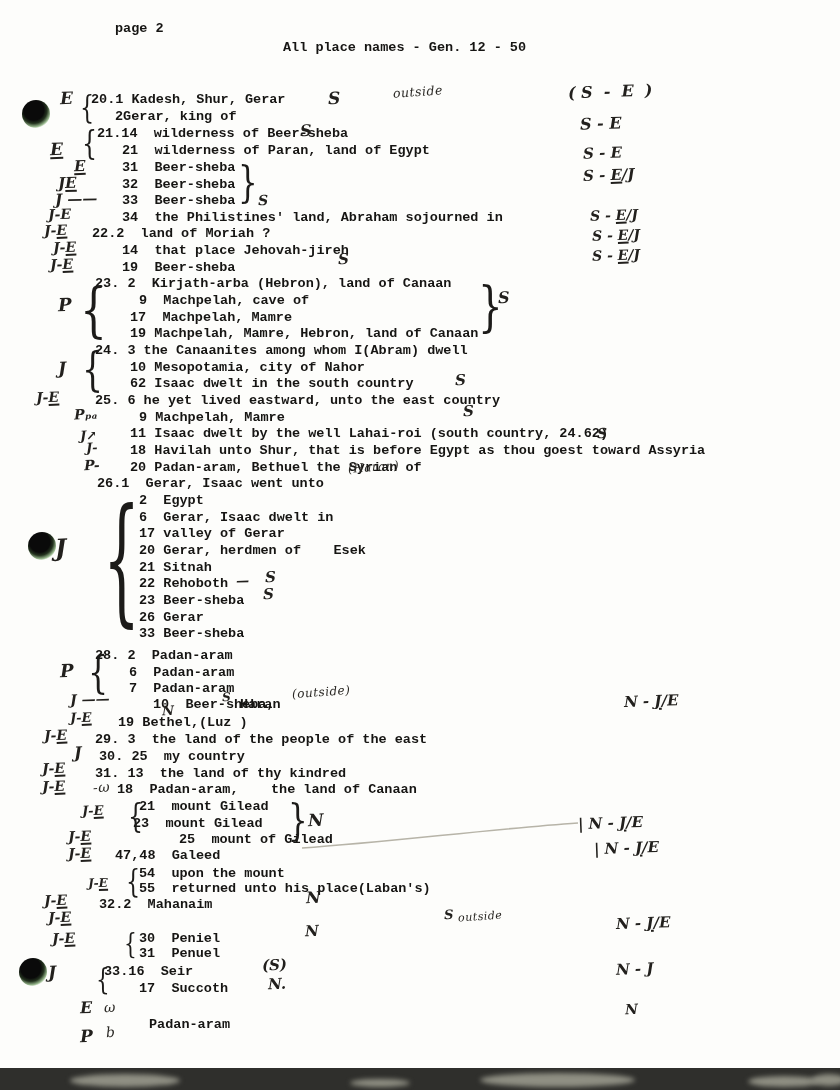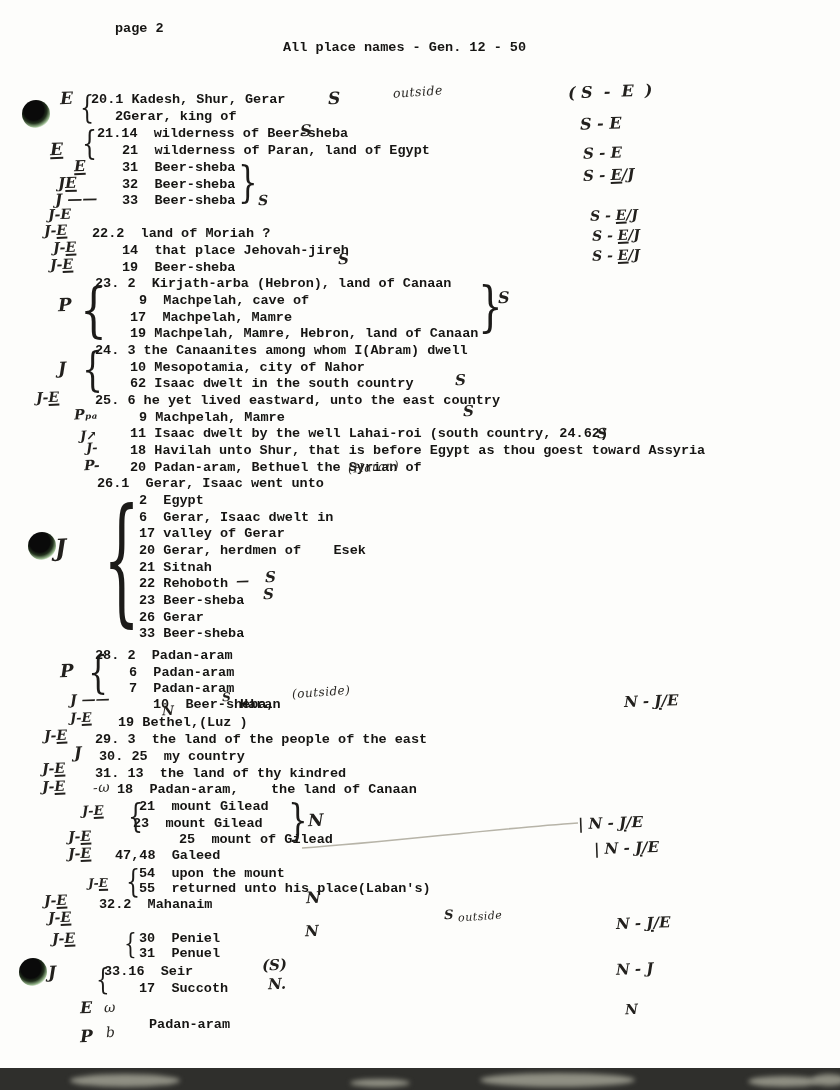--- a/index.html
+++ b/index.html
@@ -34,20 +34,21 @@
   <svg class="pencil" style="left:300px;top:812px;" width="290" height="45">
     <path d="M2,36 C 90,30 190,17 278,11" stroke="#b7b4a8" stroke-width="1.6" fill="none"></path>
   </svg>
 <span class="typed" style="left: 91px; top: 93px;">20.1 Kadesh, Shur, Gerar</span>
     <span class="typed" style="left: 115px; top: 110px;">2Gerar, king of</span>
     <span class="typed" style="left: 97px; top: 127px;">21.14  wilderness of Beer-sheba</span>
     <span class="typed" style="left: 122px; top: 144px;">21  wilderness of Paran, land of Egypt</span>
     <span class="typed" style="left: 122px; top: 161px;">31  Beer-sheba</span>
     <span class="typed" style="left: 122px; top: 178px;">32  Beer-sheba</span>
     <span class="typed" style="left: 122px; top: 194px;">33  Beer-sheba</span>
+    <span class="typed" style="left: 122px; top: 211px;">34  the Philistines' land, Abraham sojourned in</span>
     <span class="typed" style="left: 92px; top: 227px;">22.2  land of Moriah ?</span>
     <span class="typed" style="left: 122px; top: 244px;">14  that place Jehovah-jireh</span>
     <span class="typed" style="left: 122px; top: 261px;">19  Beer-sheba</span>
     <span class="typed" style="left: 95px; top: 277px;">23. 2  Kirjath-arba (Hebron), land of Canaan</span>
     <span class="typed" style="left: 139px; top: 294px;">9  Machpelah, cave of</span>
     <span class="typed" style="left: 130px; top: 311px;">17  Machpelah, Mamre</span>
     <span class="typed" style="left: 130px; top: 327px;">19 Machpelah, Mamre, Hebron, land of Canaan</span>
     <span class="typed" style="left: 95px; top: 344px;">24. 3 the Canaanites among whom I(Abram) dwell</span>
     <span class="typed" style="left: 130px; top: 361px;">10 Mesopotamia, city of Nahor</span>
     <span class="typed" style="left: 130px; top: 377px;">62 Isaac dwelt in the south country</span>

